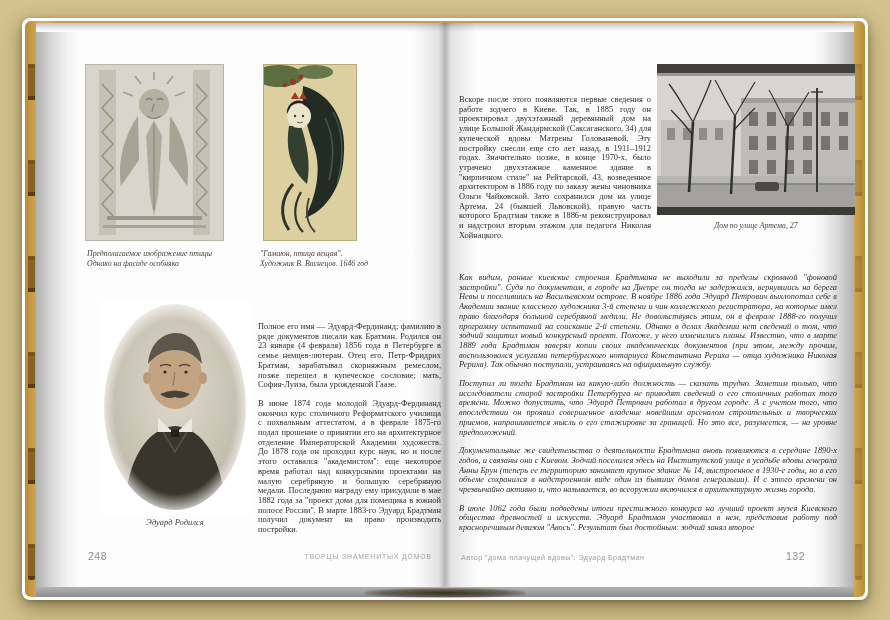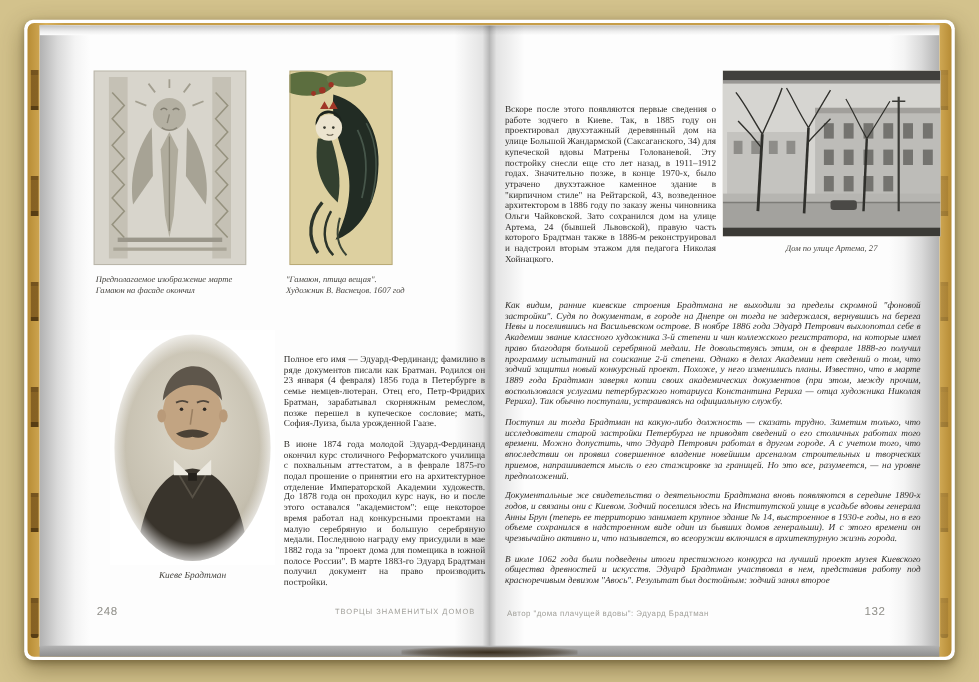--- a/index.html
+++ b/index.html
@@ -111,26 +111,26 @@
           <circle cx="40" cy="52" r="1.2" fill="#3a3a30"></circle>
         <path d="M34,58 q3,2 6,0" stroke="#6b6353" stroke-width="1" fill="none"></path>
         <path d="M30,120 C18,134 16,152 26,166" stroke="#2c342a" stroke-width="3" fill="none"></path>
         <path d="M38,128 C30,142 30,158 40,168" stroke="#2c342a" stroke-width="2.2" fill="none"></path>
         <path d="M46,134 C42,148 44,160 52,168" stroke="#3a4436" stroke-width="1.8" fill="none"></path>
         <rect x="0.5" y="0.5" width="93" height="176" fill="none" stroke="#b9aa76"></rect>
       </svg>
     </div>
 
     <div class="abs caption" style="left:87px;top:249px;width:165px;">
-      <div>Предполагаемое изображение марте</div>
-      <div>Гамаюн на фасаде окончил</div>
+      <div>Предполагаемое изображение птицы</div>
+      <div>Однако на фасаде особняка</div>
     </div>
     <div class="abs caption" style="left:260px;top:249px;width:130px;">
       <div>"Гамаюн, птица вещая".</div>
-      <div>Художник В. Васнецов. 1607 год</div>
+      <div>Художник В. Васнецов. 1646 год</div>
     </div>
 
     <div class="abs" style="left:100px;top:300px;width:150px;height:214px;">
       <svg width="150" height="214" viewBox="0 0 150 214">
         <defs>
           <radialGradient id="pbg" cx="50%" cy="42%" r="62%">
             <stop offset="0%" stop-color="#ded9cb"></stop>
               <stop offset="70%" stop-color="#c6c0b0"></stop>
               <stop offset="100%" stop-color="#aaa392"></stop>
           </radialGradient>
@@ -157,21 +157,21 @@
           <ellipse cx="103" cy="78" rx="4" ry="6" fill="#b99a79"></ellipse>
           <path d="M60,66 q6,-3 11,0 M79,66 q6,-3 11,0" stroke="#4f463b" stroke-width="1.6" fill="none"></path>
           <circle cx="65" cy="72" r="1.6" fill="#2f2a24"></circle>
             <circle cx="86" cy="72" r="1.6" fill="#2f2a24"></circle>
           <path d="M75,72 L73,86" stroke="#9a7f61" stroke-width="1.4" fill="none"></path>
           <path d="M60,94 Q75,87 90,94 Q83,100 75,97 Q67,100 60,94 Z" fill="#4a4135"></path>
         </g>
         <rect width="150" height="214" fill="url(#vfade)"></rect>
       </svg>
     </div>
-    <div class="abs caption" style="left:100px;top:518px;width:150px;text-align:center;font-size:8.5px;">Киеве Брадтман</div>
+    <div class="abs caption" style="left:100px;top:518px;width:150px;text-align:center;font-size:8.5px;">Эдуард Родился</div>
 
     <div class="abs body-text" style="left:258px;top:291px;width:183px;height:240px;overflow:hidden;">
       <p>Полное его имя — Эдуард-Фердинанд; фамилию в ряде документов писали как Братман. Родился он 23 января (4 февраля) 1856 года в Петербурге в семье немцев-лютеран. Отец его, Петр-Фридрих Братман, зарабатывал скорняжным ремеслом, позже перешел в купеческое сословие; мать, София-Луиза, была урожденной Гаазе.</p>
       <p>В июне 1874 года молодой Эдуард-Фердинанд окончил курс столичного Реформатского училища с похвальным аттестатом, а в феврале 1875-го подал прошение о принятии его на архитектурное отделение Императорской Академии художеств. До 1878 года он проходил курс наук, но и после этого оставался "академистом": еще некоторое время работал над конкурсными проектами на малую серебряную и большую серебряную медали. Последнюю награду ему присудили в мае 1882 года за "проект дома для помещика в южной полосе России". В марте 1883-го Эдуард Брадтман получил документ на право производить постройки.</p>
     </div>
 
     <div class="abs footer-num" style="left:88px;top:550px;">248</div>
     <div class="abs footer-label" style="left:242px;top:553px;width:190px;text-align:right;">ТВОРЦЫ ЗНАМЕНИТЫХ ДОМОВ</div>
   </div>
 

